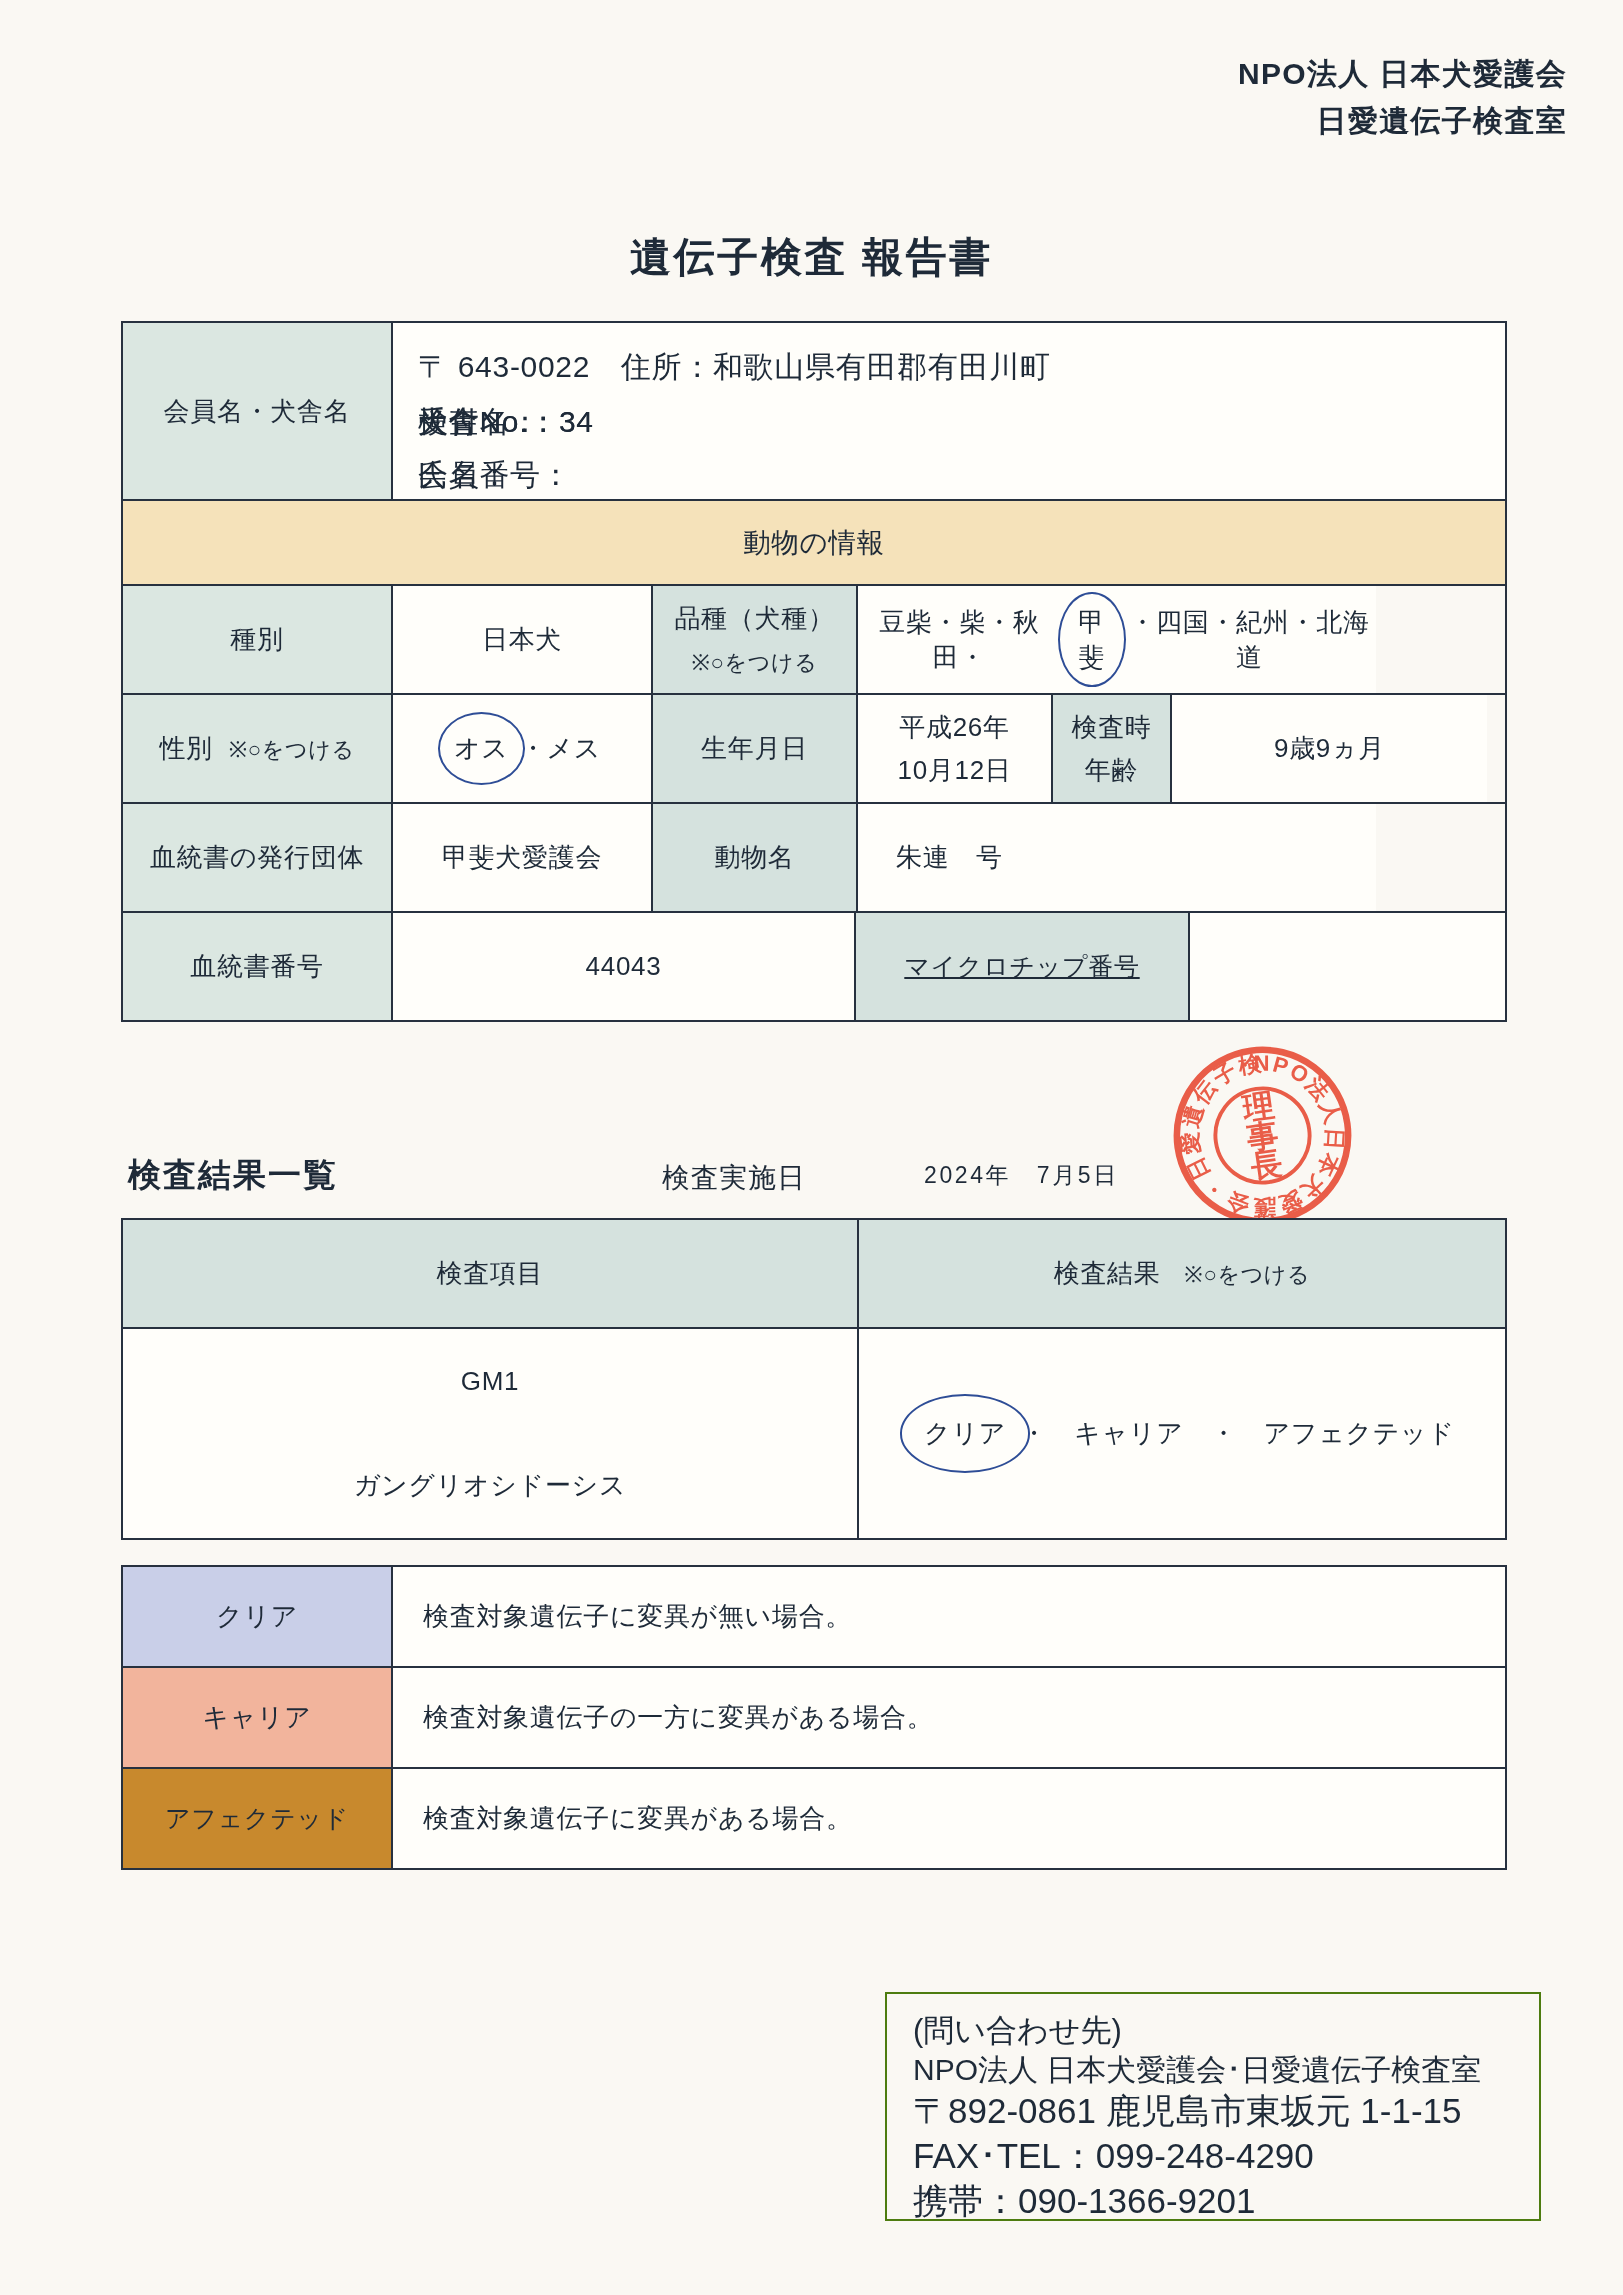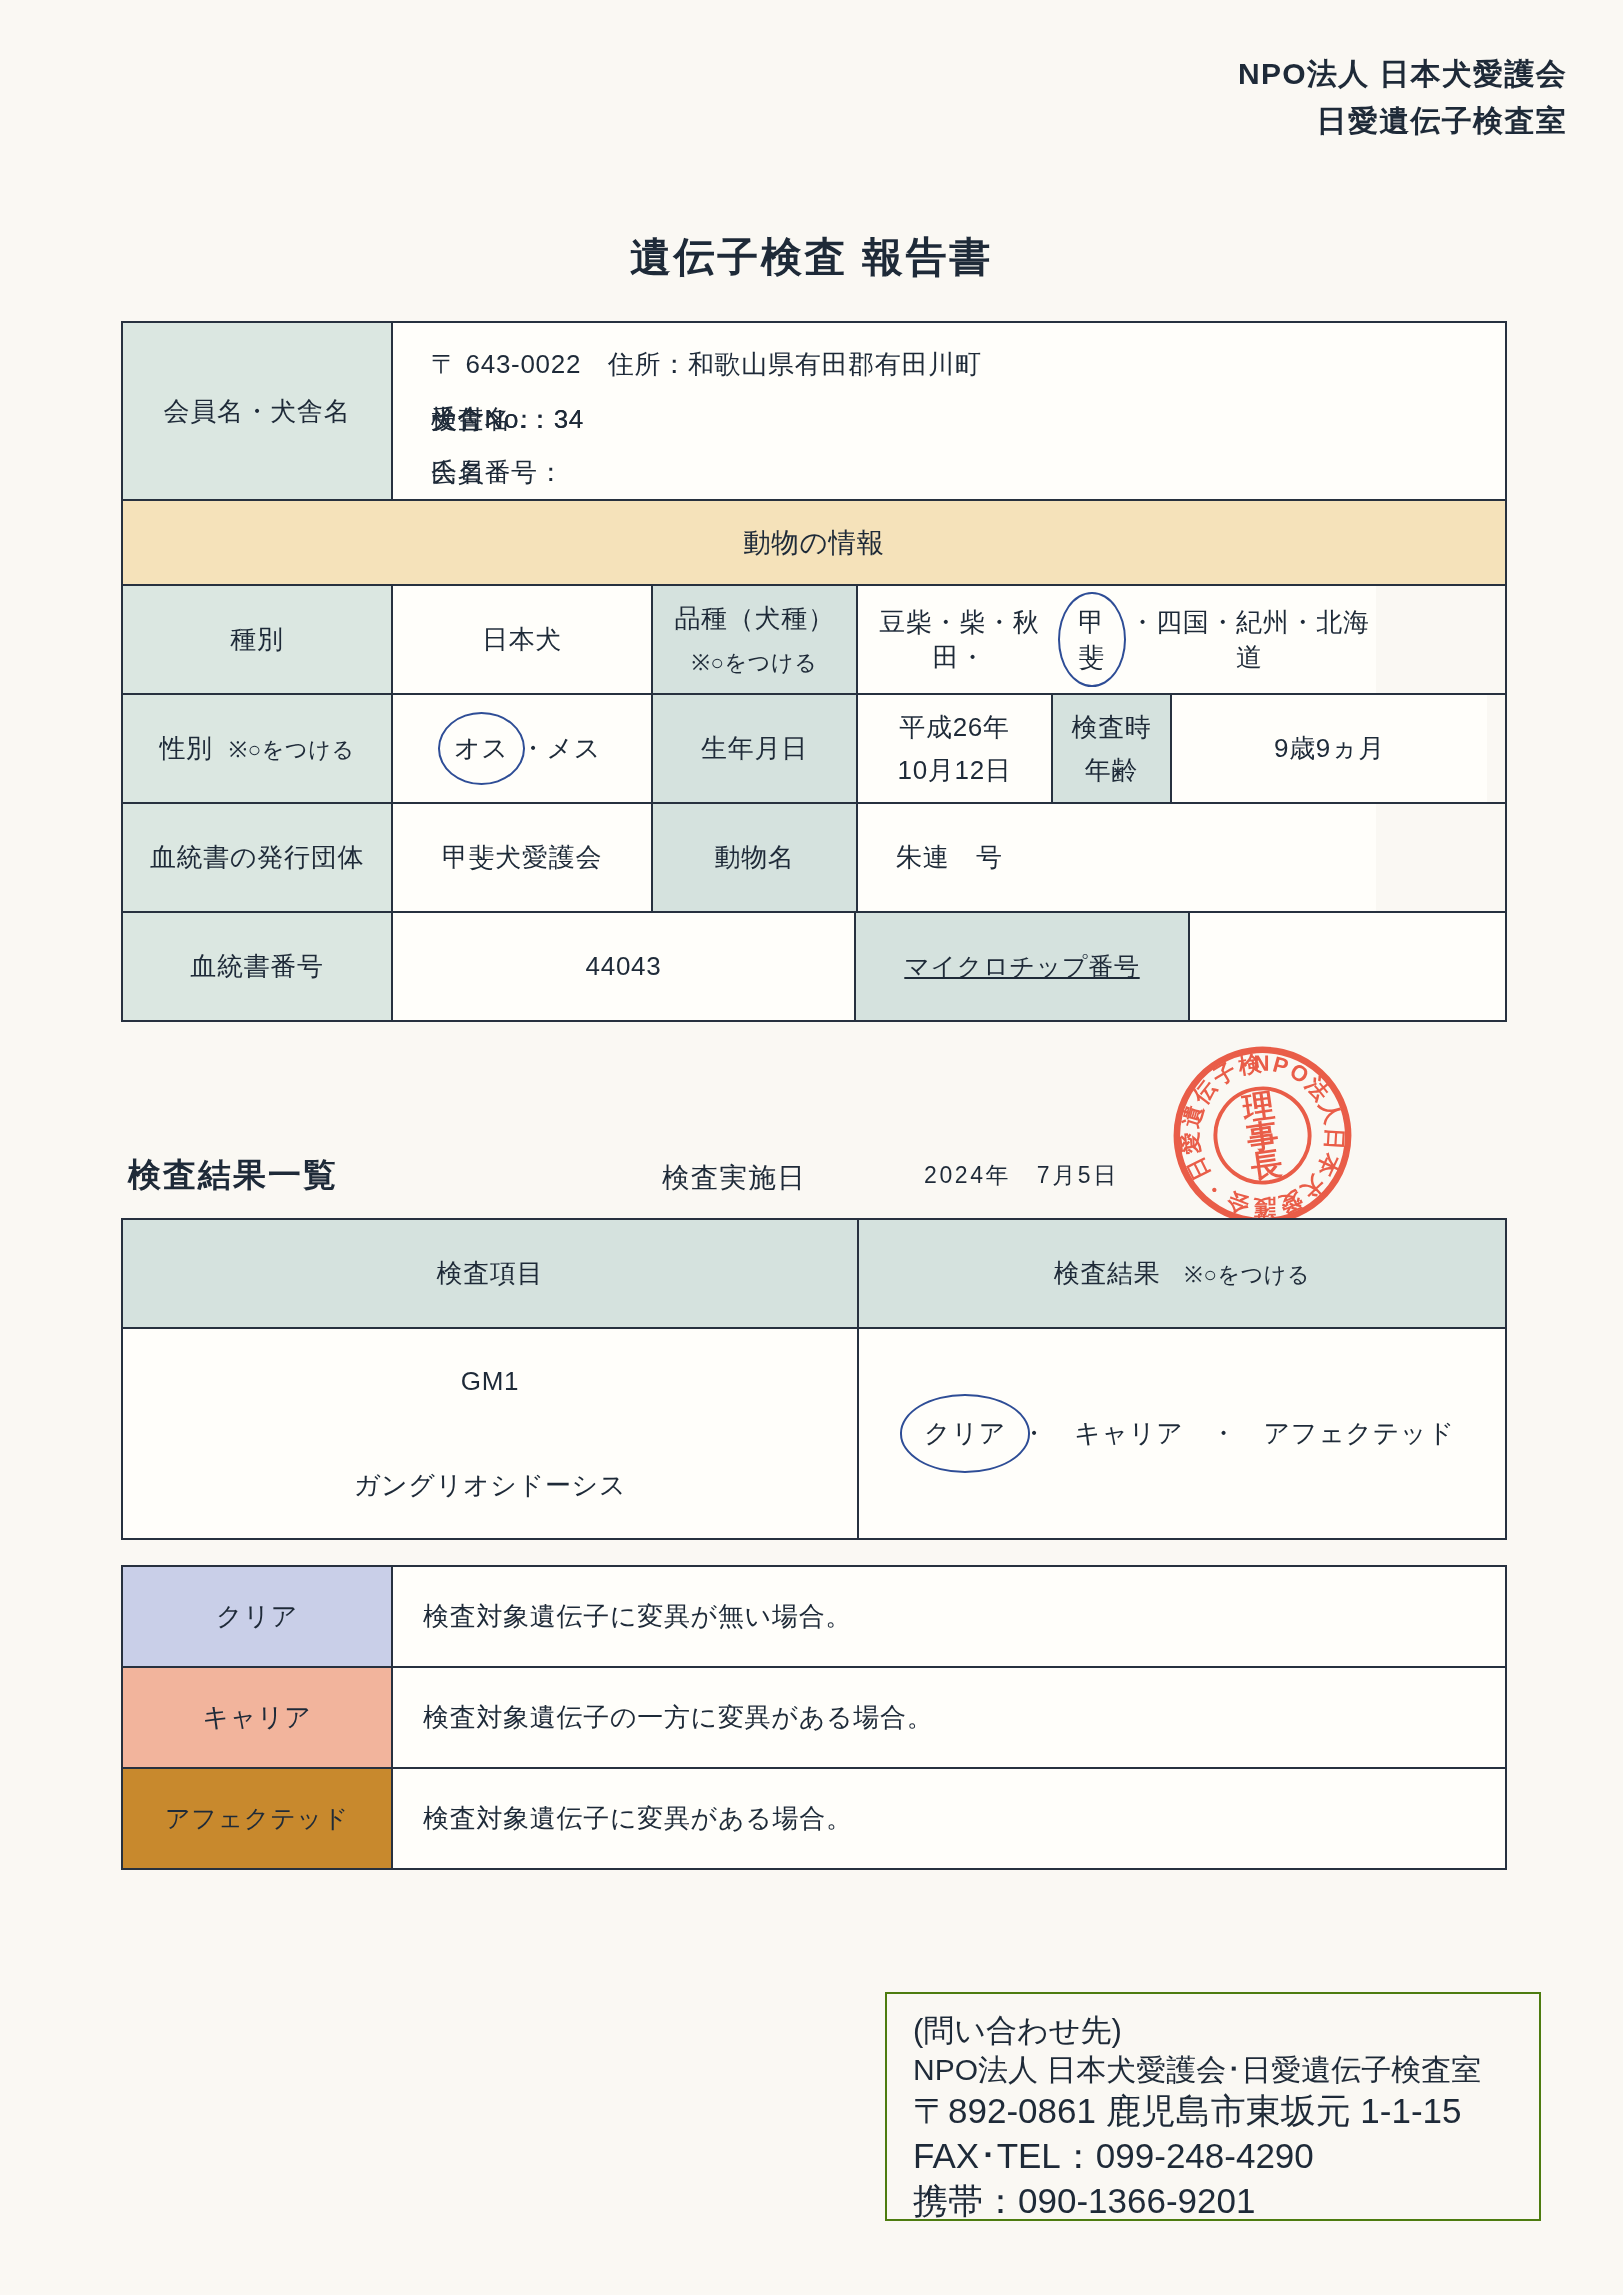--- a/index.html
+++ b/index.html
@@ -38,21 +38,21 @@
   .w412{width:270px}.w398{width:260px}.w313{width:205px}.w992{width:520px}
   .w298{width:195px}.w210{width:119px}.w484{width:317px}.w708{width:463px}
   .w511{width:334px}.w1703{width:1114px}.w2115{width:1384px}
   .w1125{width:736px}.w990{width:648px}
   .r272{height:178px}.r130{height:85px}.r166{height:109px}
   .r154{height:101px}.r322{height:211px}
   .two-line{line-height:1.65;}
   .left-pad{justify-content:flex-start;text-align:left;padding-left:38px;}
   
   .member-content{position:relative;display:block;}
-  .member-content .line{position:absolute;left:38px;white-space:nowrap;font-size:26px;}
+  .member-content .line{position:absolute;left:25px;white-space:nowrap;font-size:30px;}
   .l1{top:23.6px;}
   .l2{top:79px;}
   .l3{top:132px;}
   .pos-reception{left:411px;}
   .pos-examno{left:823px;}
   .pos-memberno{left:368px;}
   
   .sel{display:inline-block;border:2.6px solid var(--circle);border-radius:50%;}
   .sel-breed{padding:10.5px 6.5px;margin:-14.4px -2.6px;}
   .sel-sex{padding:17px 14.4px;margin:-19.6px -5.2px;}

